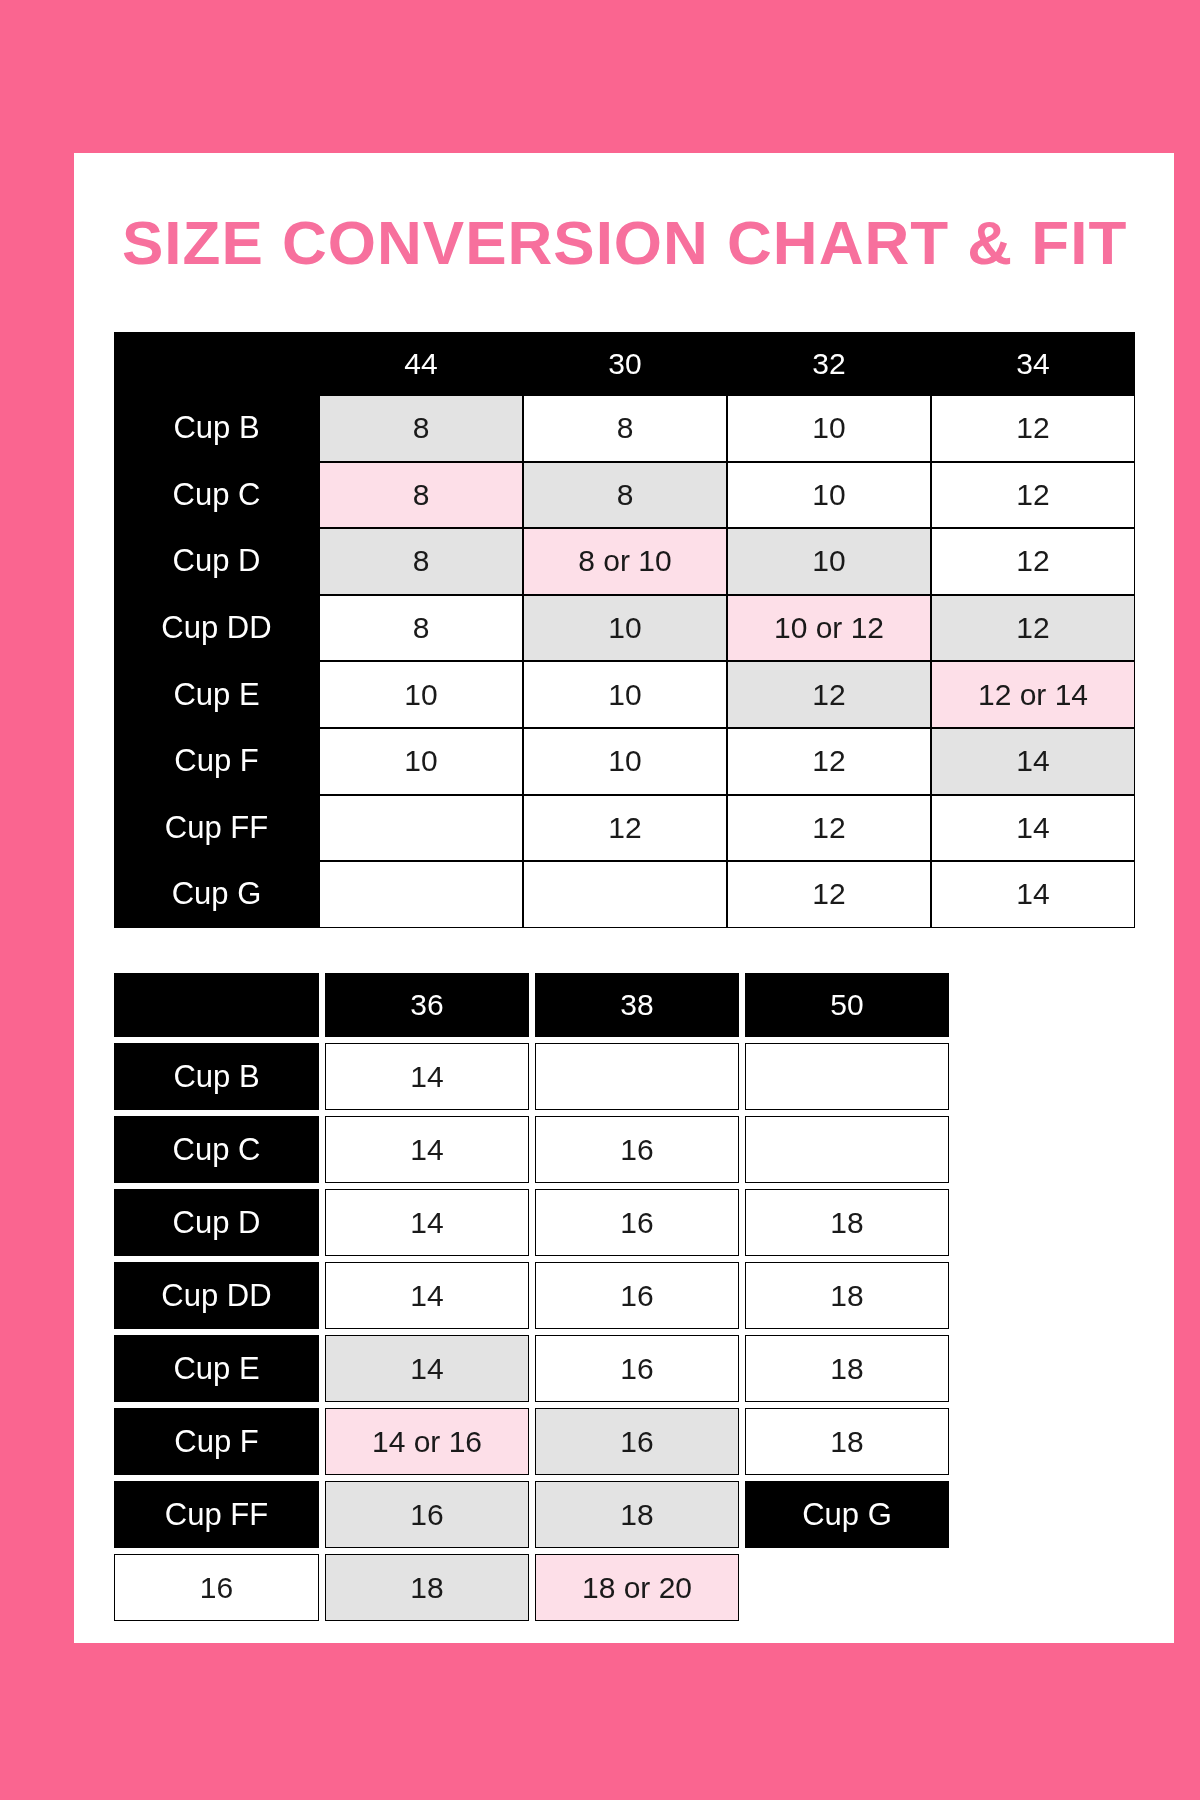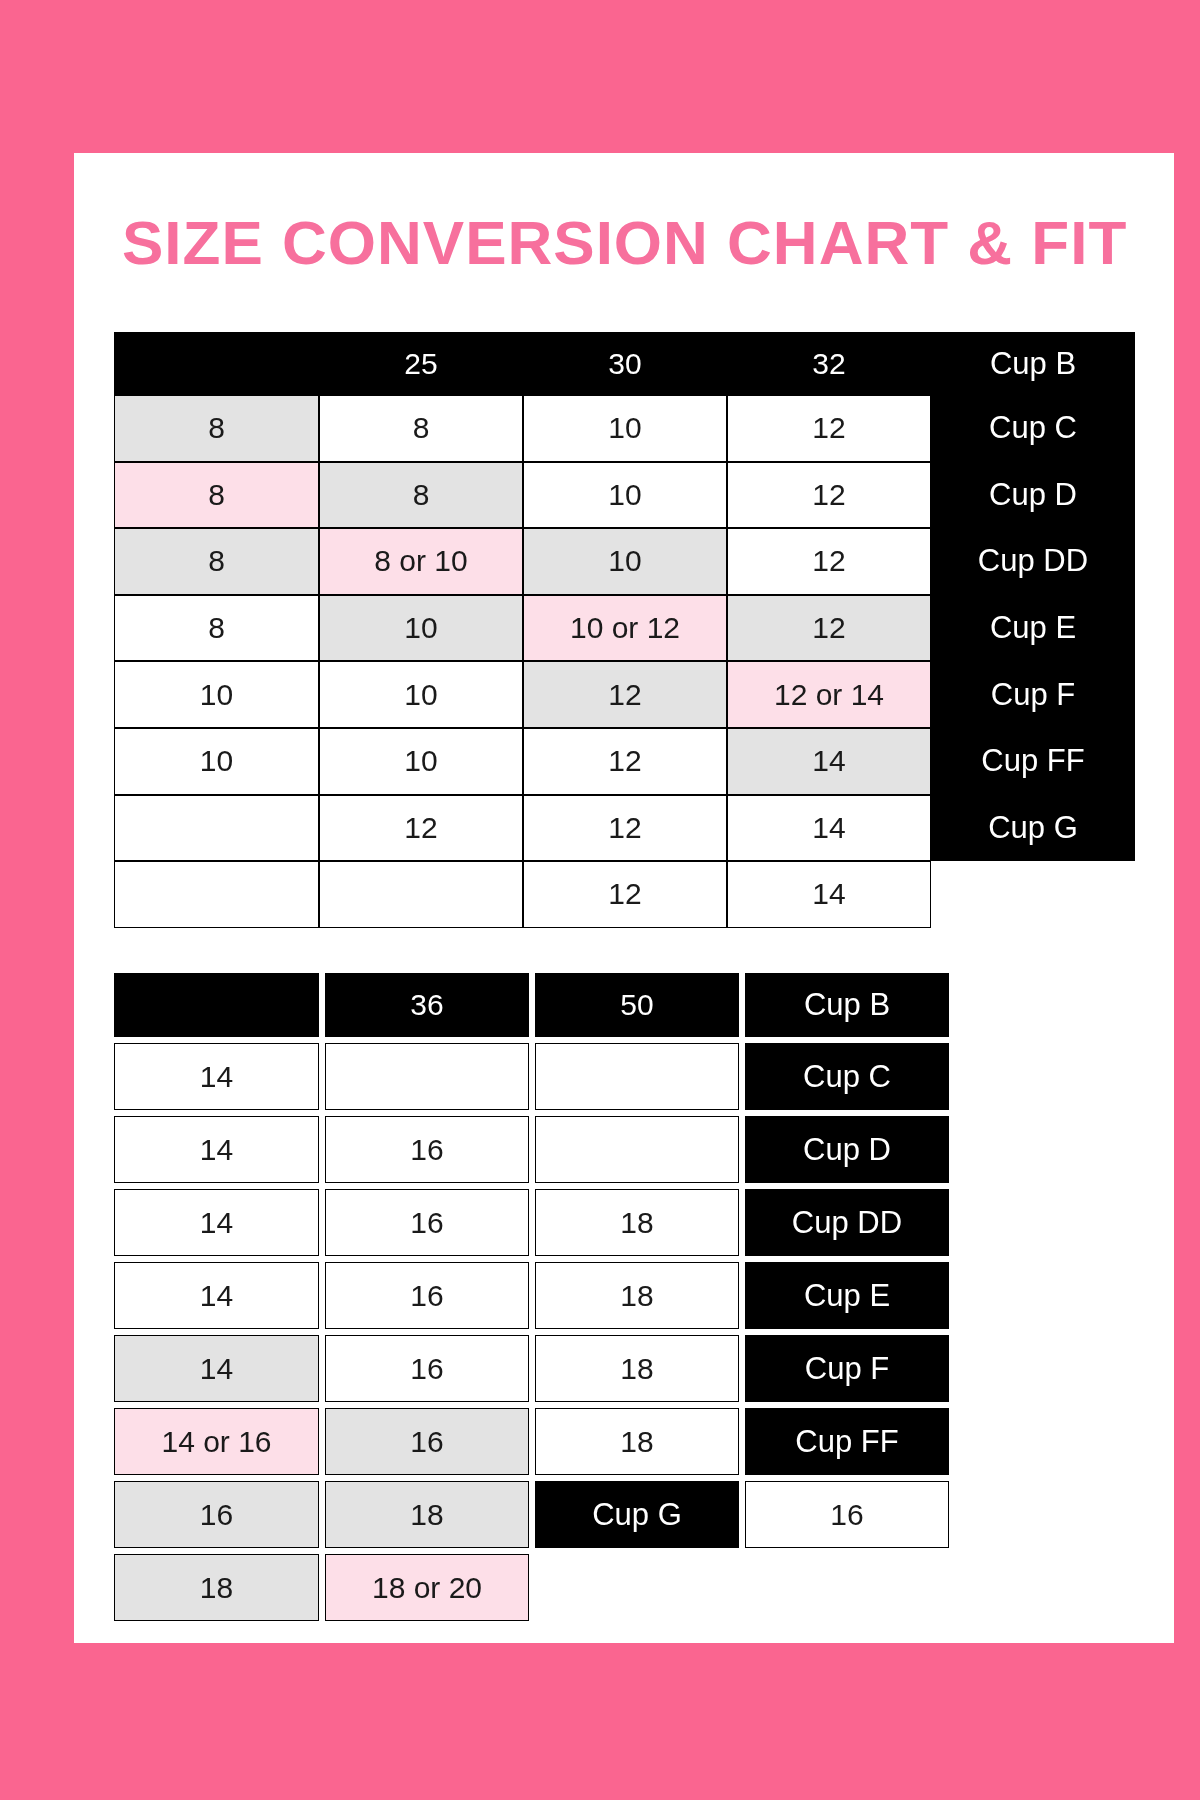--- a/index.html
+++ b/index.html
@@ -85,23 +85,24 @@
   .cell.bg-white { background: #ffffff; }
 </style>
 </head>
 <body>
 
 <div class="page">
   <div class="card">
     <h1 class="title">SIZE CONVERSION CHART &amp; FIT</h1>
     <div class="size-table" id="table1">
         <div class="th"></div>
-        <div class="th">25</div>
+        <div class="th">44</div>
         <div class="th">30</div>
         <div class="th">32</div>
+        <div class="th">34</div>
         <div class="rowlabel">Cup B</div>
         <div class="cell bg-gray">8</div>
         <div class="cell bg-white">8</div>
         <div class="cell bg-white">10</div>
         <div class="cell bg-white">12</div>
         <div class="rowlabel">Cup C</div>
         <div class="cell bg-pink">8</div>
         <div class="cell bg-gray">8</div>
         <div class="cell bg-white">10</div>
         <div class="cell bg-white">12</div>
@@ -132,20 +133,21 @@
         <div class="cell bg-white">14</div>
         <div class="rowlabel">Cup G</div>
         <div class="cell bg-white"></div>
         <div class="cell bg-white"></div>
         <div class="cell bg-white">12</div>
         <div class="cell bg-white">14</div>
       </div>
     <div class="size-table" id="table2">
         <div class="th"></div>
         <div class="th">36</div>
+        <div class="th">38</div>
         <div class="th">50</div>
         <div class="rowlabel">Cup B</div>
         <div class="cell bg-white">14</div>
         <div class="cell bg-white"></div>
         <div class="cell bg-white"></div>
         <div class="rowlabel">Cup C</div>
         <div class="cell bg-white">14</div>
         <div class="cell bg-white">16</div>
         <div class="cell bg-white"></div>
         <div class="rowlabel">Cup D</div>

